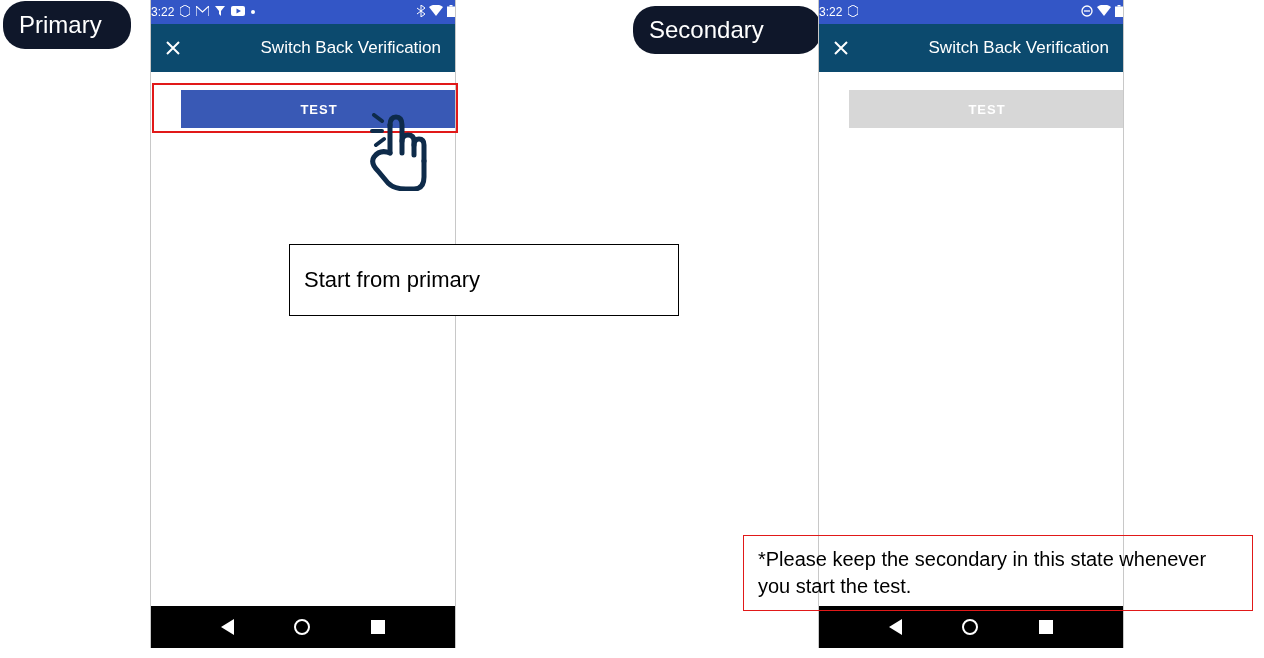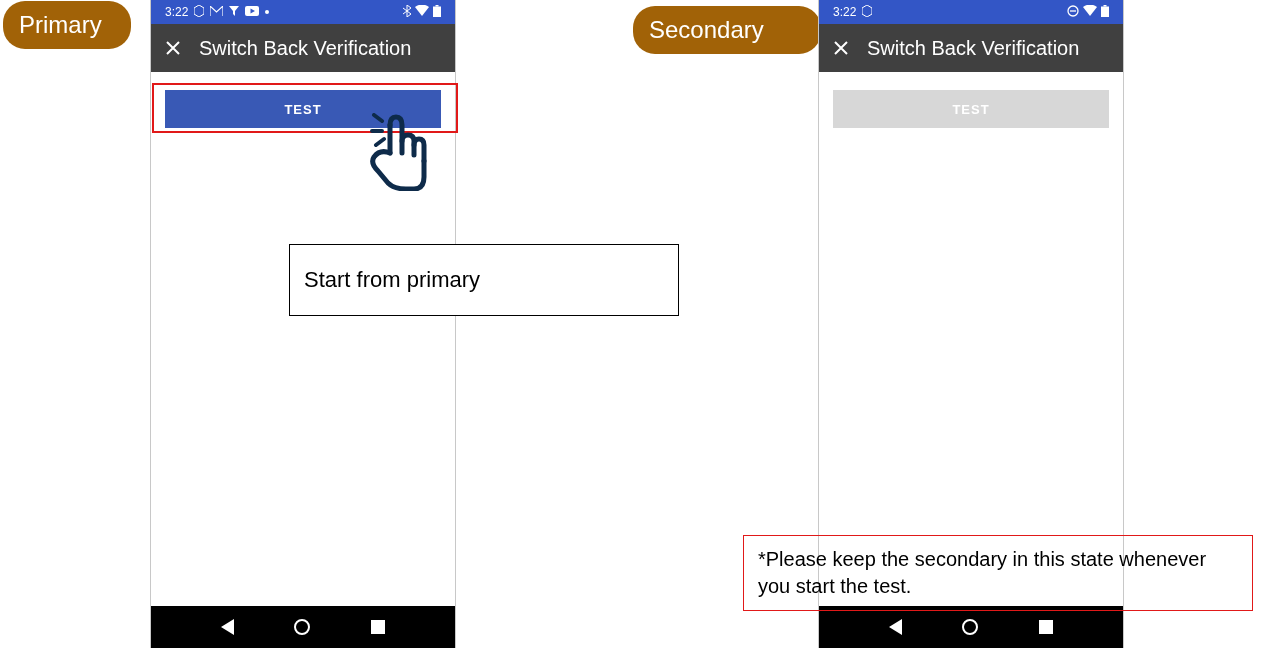--- a/index.html
+++ b/index.html
@@ -5,21 +5,21 @@
   * { box-sizing: border-box; margin: 0; padding: 0; }
   body {
     width: 1264px;
     height: 658px;
     background: #ffffff;
     font-family: Arial, Helvetica, sans-serif;
     position: relative;
   }
   .label-box {
     position: absolute;
-    background: #a16207;
+    background: #0f172a;
     color: #ffffff;
     font-size: 24px;
     padding: 10px 16px;
     border-radius: 22px;
   }
   .phone {
     position: absolute;
     width: 306px;
     height: 648px;
     background: #ffffff;
@@ -27,35 +27,36 @@
     border-right: 1px solid #c8c8c8;
     overflow: hidden;
   }
   .status-bar {
     height: 24px;
     background: #3356c6;
     color: #ffffff;
     display: flex;
     align-items: center;
     justify-content: space-between;
-    padding: 0 14px;
+    padding: 0 0;
     font-size: 12px;
   }
   .status-left { display: flex; align-items: center; gap: 6px; }
   .status-right { display: flex; align-items: center; gap: 4px; }
   .title-bar {
     height: 48px;
-    background: #404040;
+    background: #0c4a6e;
     color: #ffffff;
     display: flex;
     align-items: center;
     padding: 0 14px;
     gap: 18px;
-    font-size: 20px;
+    font-size: 17px;
     font-weight: 500;
+    justify-content: space-between;
   }
   .close-x {
     width: 16px;
     height: 16px;
     display: flex;
     align-items: center;
     justify-content: center;
     cursor: pointer;
   }
   .content {
@@ -64,20 +65,21 @@
   .test-btn {
     width: 100%;
     height: 38px;
     display: flex;
     align-items: center;
     justify-content: center;
     font-size: 13px;
     font-weight: 600;
     letter-spacing: 1px;
     cursor: pointer;
+    margin-left: 16px;
   }
   .test-btn.active {
     background: #3959b5;
     color: #ffffff;
   }
   .test-btn.disabled {
     background: #d7d7d7;
     color: #ffffff;
     cursor: default;
   }

